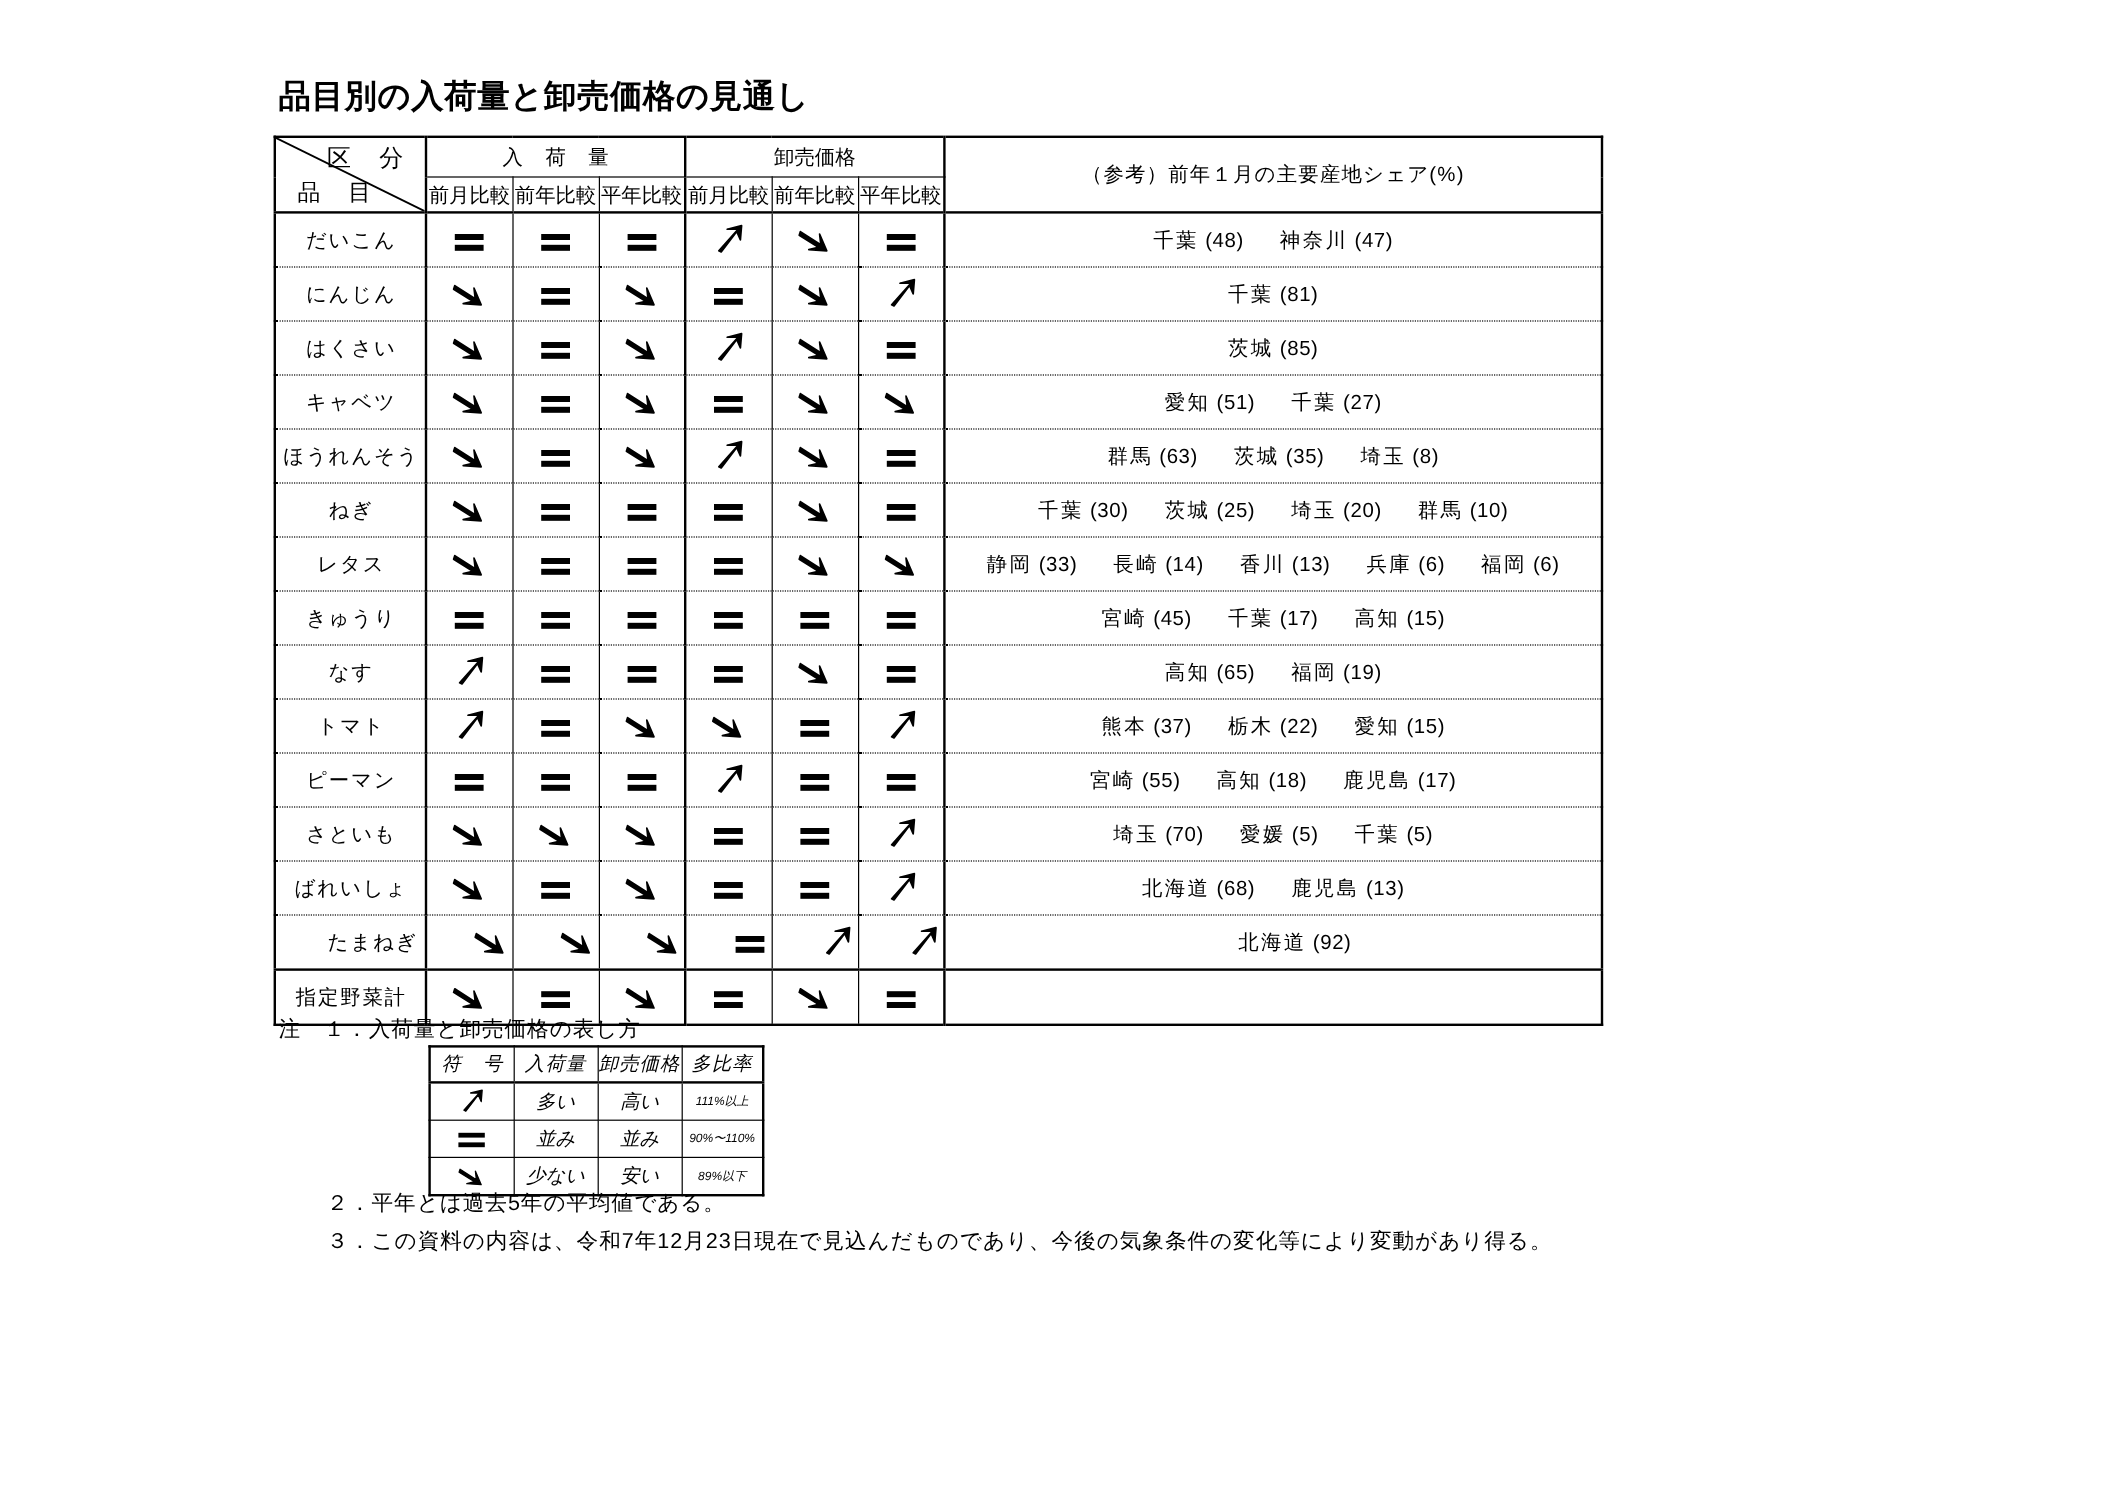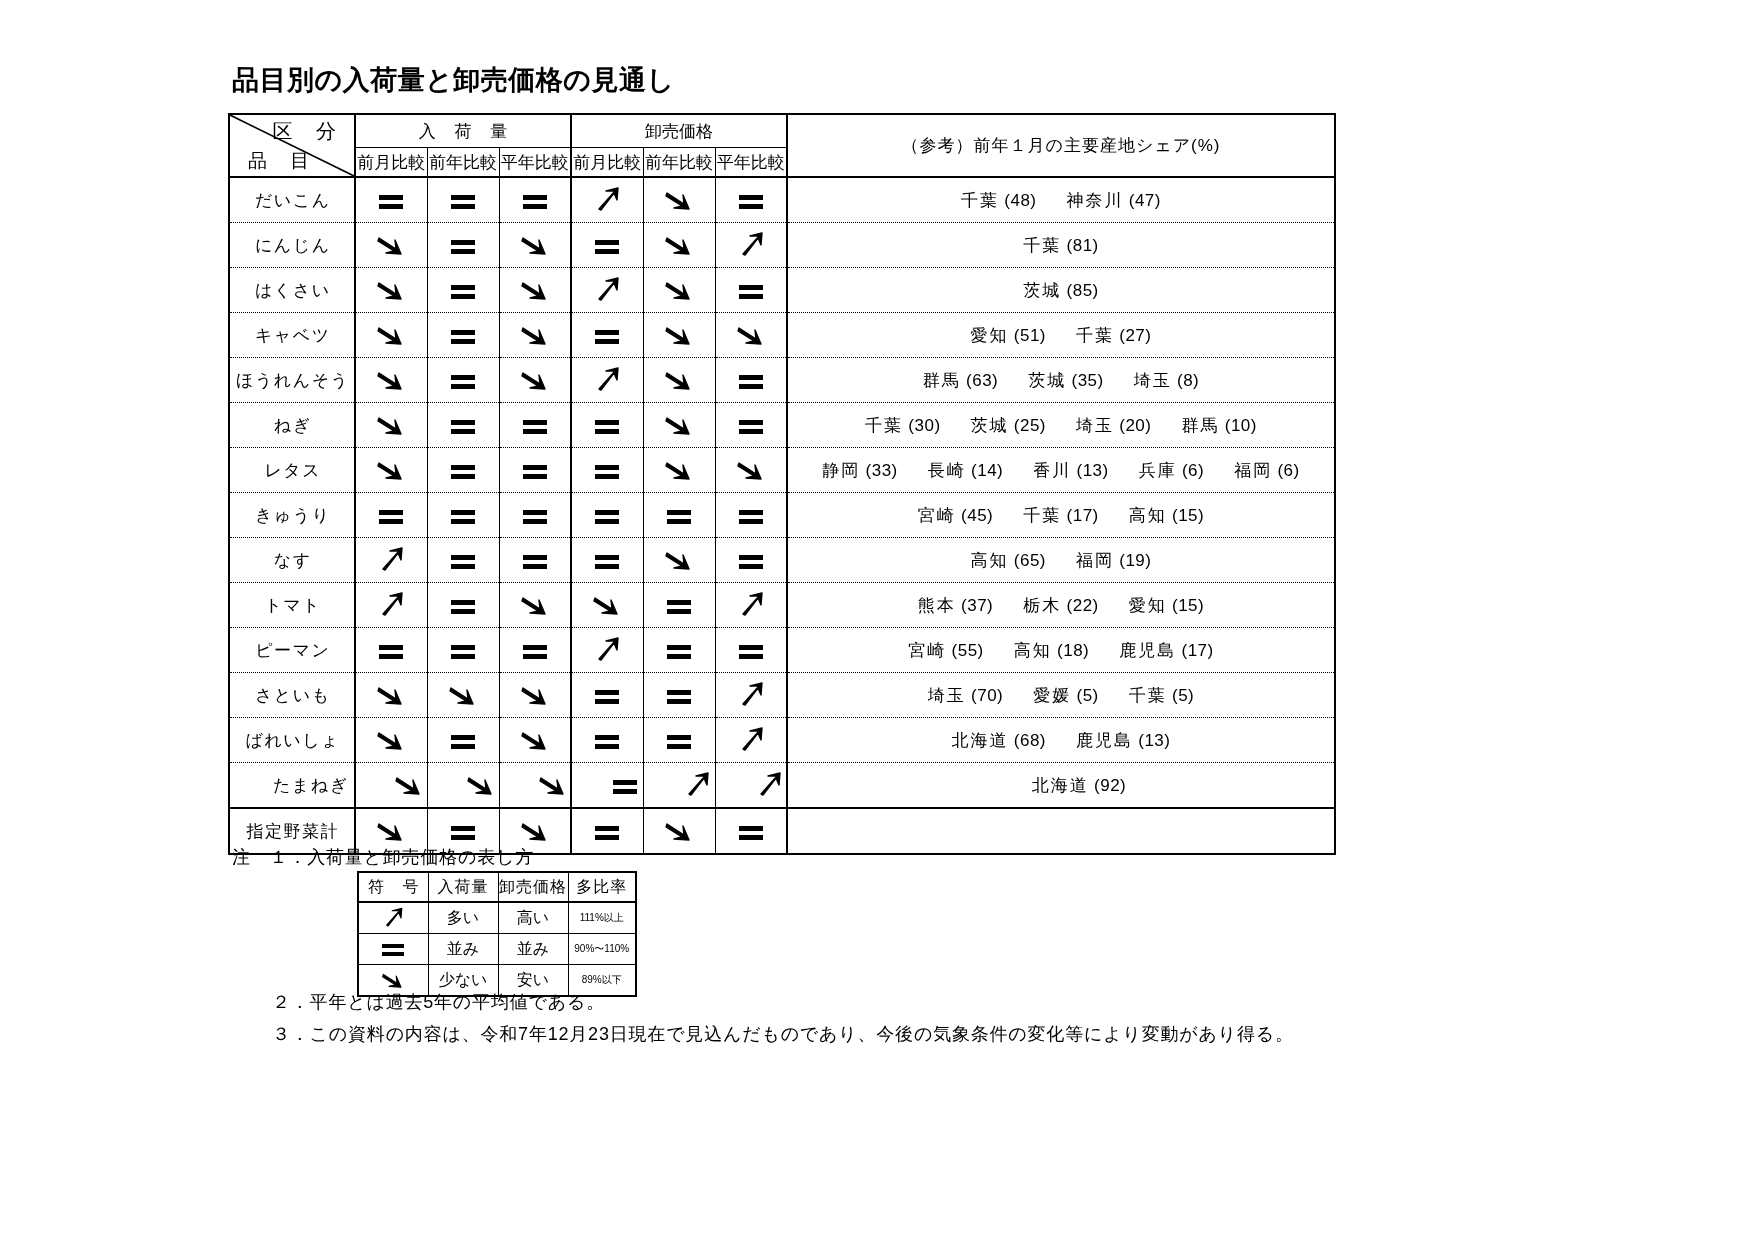--- a/index.html
+++ b/index.html
@@ -184,20 +184,21 @@
   
   .legend-wrap {
     position: absolute;
     left: 357px;
     top: 871px;
   }
   table.legend {
     border-collapse: collapse;
     table-layout: fixed;
     border: 2px solid #000;
+    font-style: italic;
   }
   table.legend td {
     border: 1px solid #000;
     text-align: center;
     vertical-align: middle;
     font-size: 16px;
     padding: 0;
     height: 28px;
   }
   col.l-sym  { width: 70px; }

